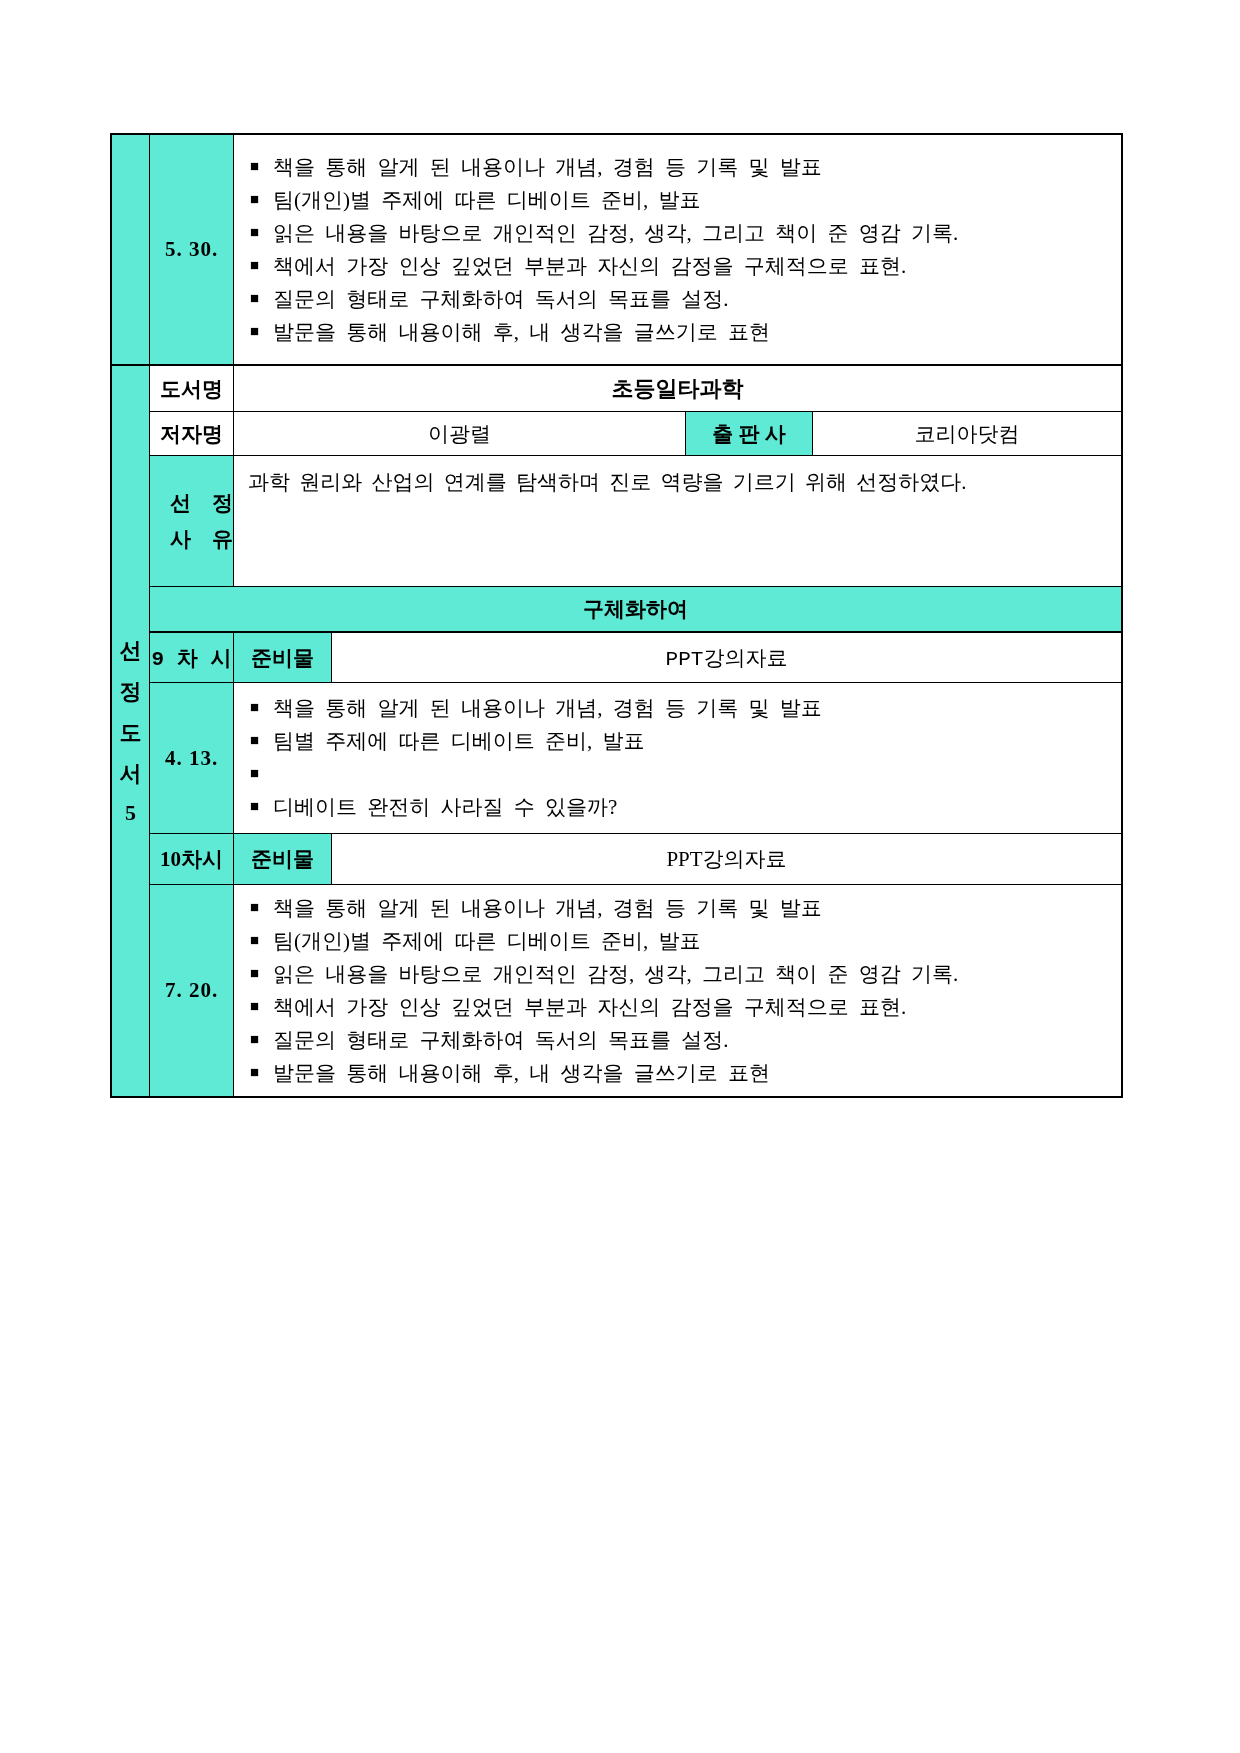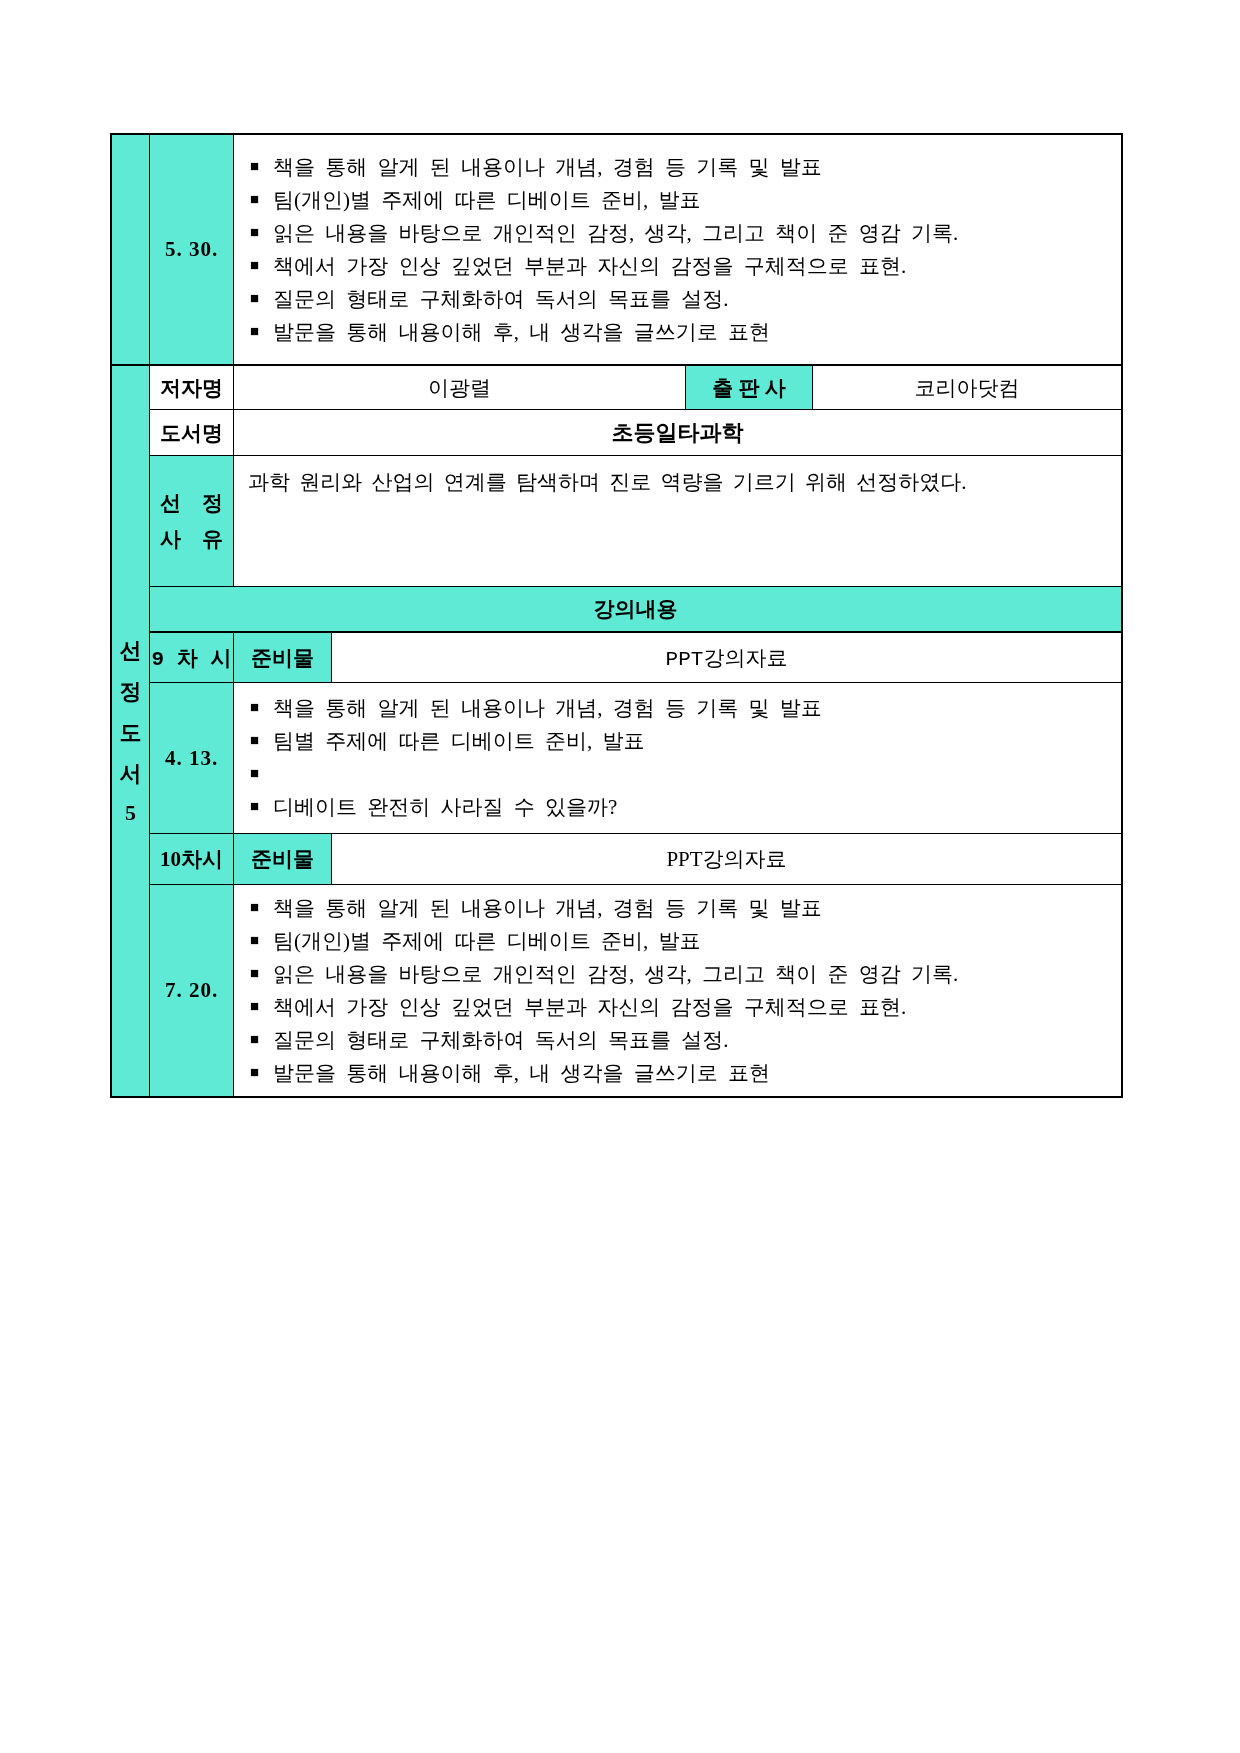--- a/index.html
+++ b/index.html
@@ -61,21 +61,21 @@
     gap: 11px; font-size: 22px; font-weight: bold;
   }
   .subcol { flex: 1 1 auto; display: flex; flex-direction: column; min-width: 0; }
   .reason-body {
     padding: 10px 14px 0 14px;
     font-size: 21px; line-height: 33px; word-spacing: 4px;
   }
   .reason-body p { margin: 0; }
   .reason-lbl {
     display: flex; flex-direction: column;
-    align-items: center; justify-content: center;
+    align-items: flex-end; justify-content: center;
     gap: 8px; font-weight: bold; font-size: 21px;
   }
 </style>
 </head>
 <body>
 
 <div class="page">
   <div class="tbl">
 
     <div class="row" style="flex: 0 0 231px;">
@@ -117,59 +117,59 @@
       <div class="cell side fill vlabel lastrow">
         <span>선</span>
         <span>정</span>
         <span>도</span>
         <span>서</span>
         <span>5</span>
       </div>
 
       <div class="subcol">
 
+        <div class="row" style="flex: 0 0 46px;">
+          <div class="cell lblcol center bold txt21">
+            <span>도서명</span>
+          </div>
+          <div class="cell grow lastcol center bold txt22">
+            <span>초등일타과학</span>
+          </div>
+        </div>
+
         <div class="row" style="flex: 0 0 44px;">
           <div class="cell lblcol center bold txt21">
             <span>저자명</span>
           </div>
           <div class="cell authcol center txt21">
             <span>이광렬</span>
           </div>
           <div class="cell pubcol fill center bold txt21">
             <span>출 판 사</span>
           </div>
           <div class="cell grow lastcol center txt21">
             <span>코리아닷컴</span>
-          </div>
-        </div>
-
-        <div class="row" style="flex: 0 0 46px;">
-          <div class="cell lblcol center bold txt21">
-            <span>도서명</span>
-          </div>
-          <div class="cell grow lastcol center bold txt22">
-            <span>초등일타과학</span>
           </div>
         </div>
 
         <div class="row" style="flex: 0 0 131px;">
           <div class="cell lblcol fill reason-lbl">
             <span>선　정</span>
             <span>사　유</span>
           </div>
           <div class="cell grow lastcol">
             <div class="reason-body">
               <p>과학 원리와 산업의 연계를 탐색하며 진로 역량을 기르기 위해 선정하였다.</p>
             </div>
           </div>
         </div>
 
         <div class="row" style="flex: 0 0 46px;">
           <div class="cell grow lastcol fill center bold txt21 thickbottom">
-            <span>강의내용</span>
+            <span>구체화하여</span>
           </div>
         </div>
 
         <div class="row" style="flex: 0 0 50px; font-family: Liberation Mono, monospace;">
           <div class="cell lblcol fill center bold txt21">
             <span>9 차 시</span>
           </div>
           <div class="cell prepcol fill center bold txt21">
             <span>준비물</span>
           </div>

